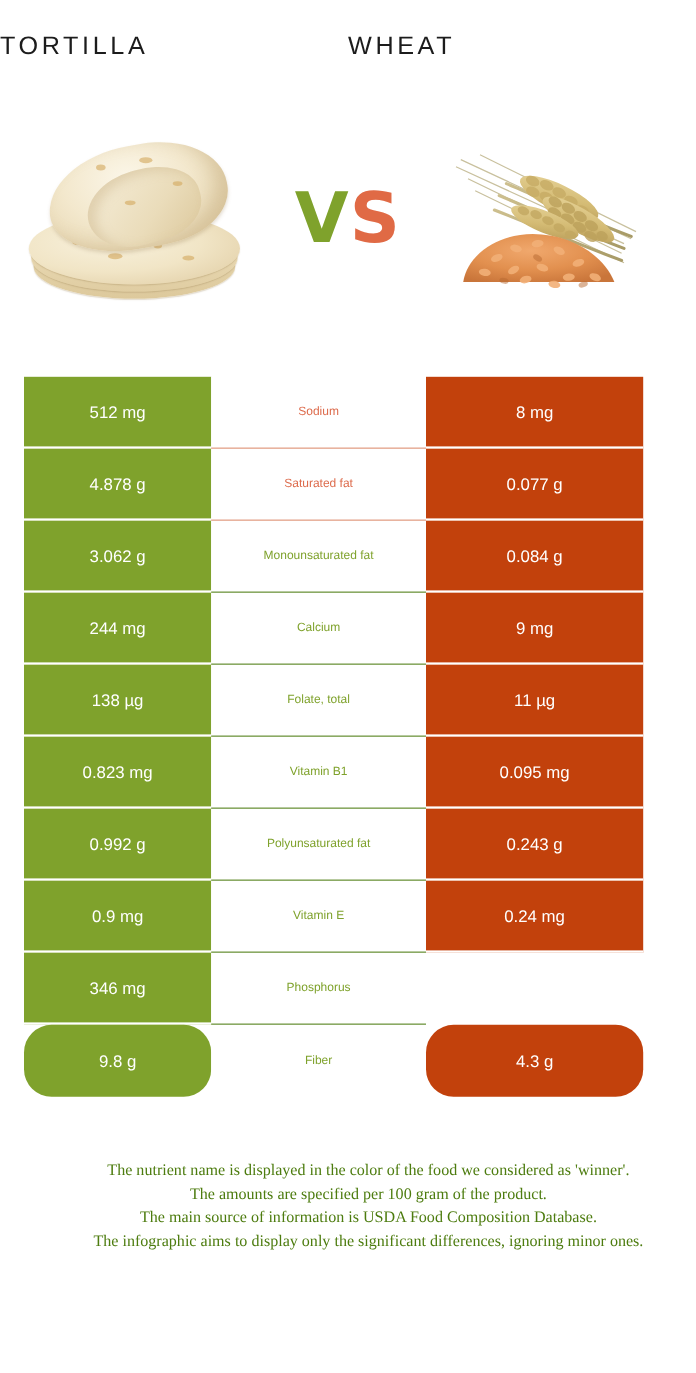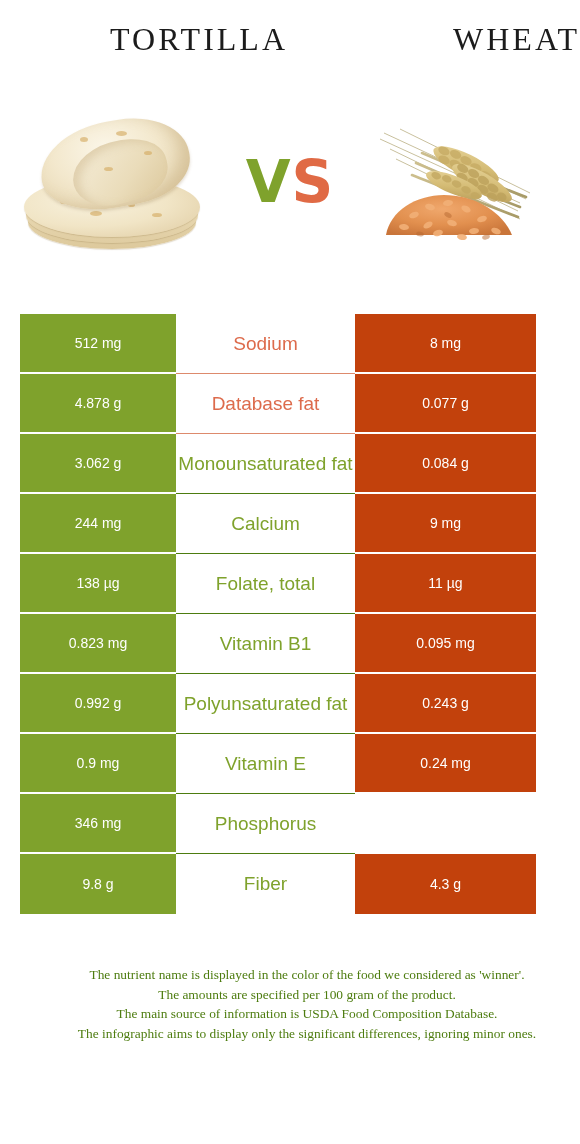--- a/index.html
+++ b/index.html
@@ -23,26 +23,26 @@
     box-sizing: border-box;
   }
 
   
   .titles {
     height: 78px;
     display: flex;
     align-items: center;
   }
   .title {
-    font-size: 32px;
+    font-size: 21px;
     letter-spacing: 3px;
     font-weight: 300;
     color: #1c1c1c;
-    text-align: right;
-    font-family: Liberation Serif, serif;
+    text-align: left;
+    font-family: Liberation Sans, sans-serif;
     white-space: nowrap;
   }
   .title-left {
     width: 290px;
     padding-right: 2px;
     box-sizing: border-box;
   }
   .title-right {
     width: 290px;
     box-sizing: border-box;
@@ -141,32 +141,32 @@
   }
   .cell-left {
     width: 156px;
     background: #7FA22C;
     color: #ffffff;
     border-bottom: 2px solid #ffffff;
   }
   .cell-mid {
     width: 179px;
     background: #ffffff;
-    font-size: 19px;
+    font-size: 10px;
   }
   .cell-mid.win-left  { border-bottom: 1px solid #4d7c0f; color: #7FA22C; }
   .cell-mid.win-right { border-bottom: 1px solid #dd8a6c; color: #DD6B4C; }
   .cell-right {
     width: 181px;
     background: #c2410c;
     color: #ffffff;
     border-bottom: 2px solid #ffffff;
   }
   .row:last-child .cell-left,
-  .row:last-child .cell-right { border-bottom: none; }
+  .row:last-child .cell-right { border-bottom: none; border-radius: 23px; }
   .row:last-child .cell-mid { border-bottom: none; }
 
   
   .footnote {
     position: absolute;
     left: 39px;
     top: 965px;
     width: 536px;
     text-align: center;
     font-size: 13.4px;
@@ -317,21 +317,21 @@
   <div class="table">
 
     <div class="row">
       <div class="cell cell-left">512 mg</div>
       <div class="cell cell-mid win-right">Sodium</div>
       <div class="cell cell-right">8 mg</div>
     </div>
 
     <div class="row">
       <div class="cell cell-left">4.878 g</div>
-      <div class="cell cell-mid win-right">Database fat</div>
+      <div class="cell cell-mid win-right">Saturated fat</div>
       <div class="cell cell-right">0.077 g</div>
     </div>
 
     <div class="row">
       <div class="cell cell-left">3.062 g</div>
       <div class="cell cell-mid win-left">Monounsaturated fat</div>
       <div class="cell cell-right">0.084 g</div>
     </div>
 
     <div class="row">

